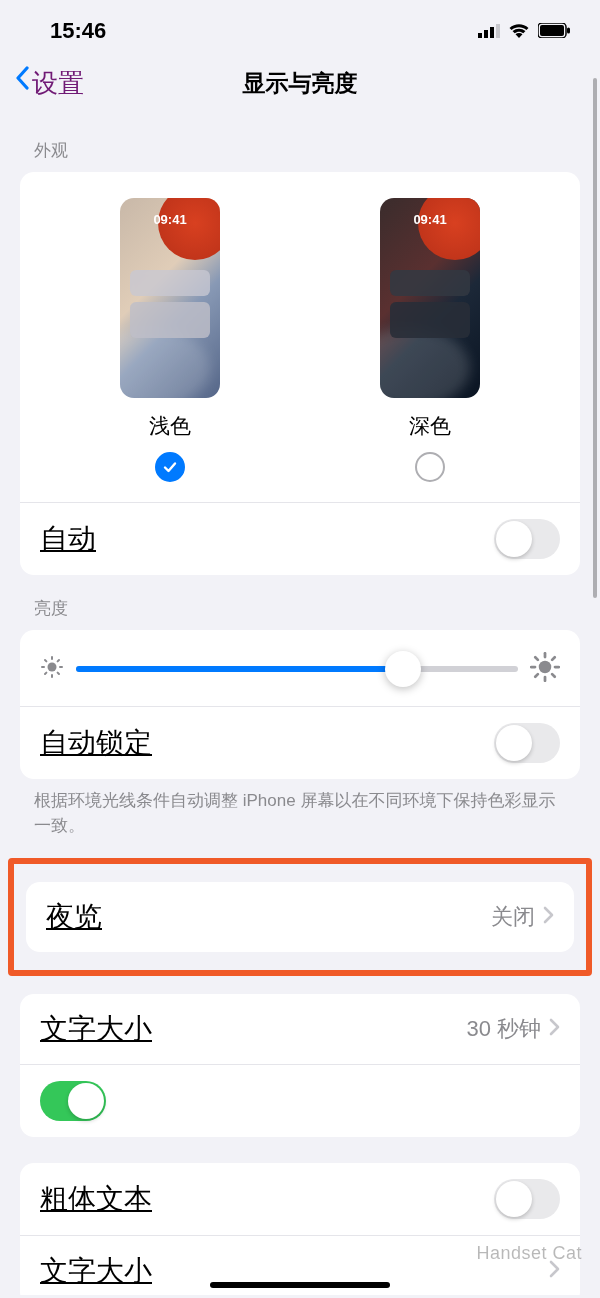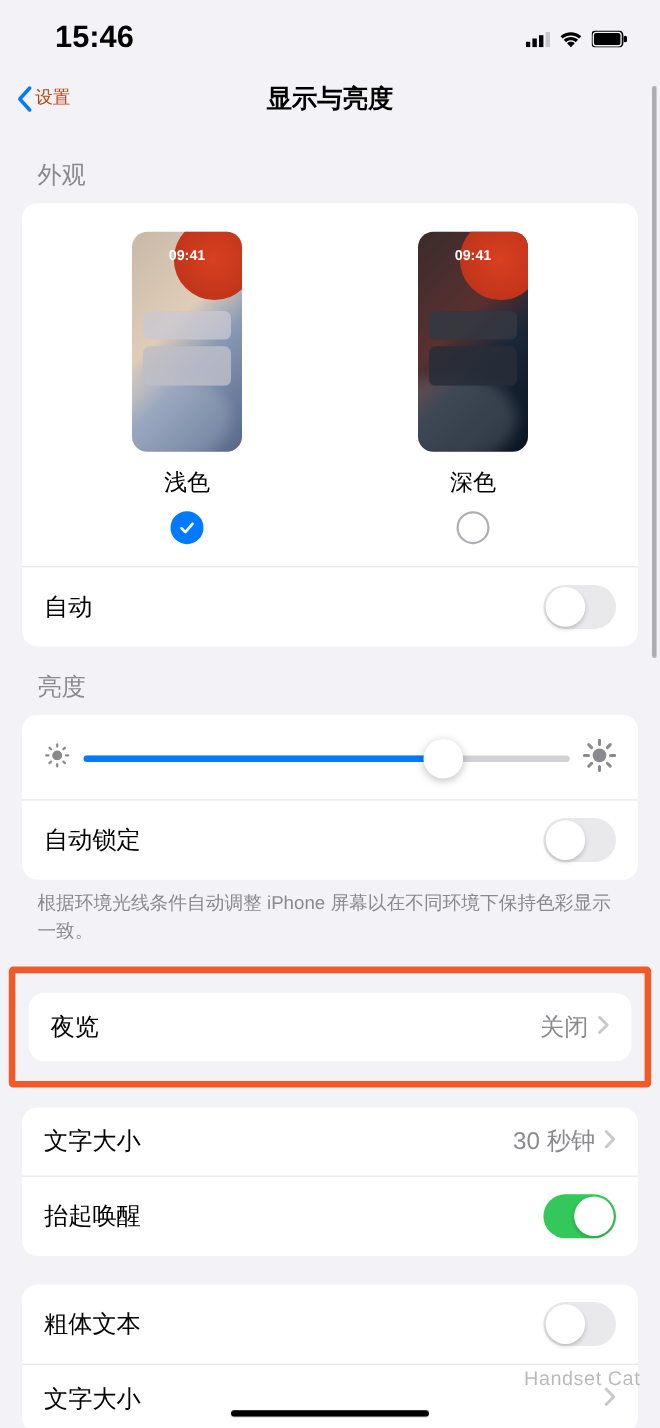--- a/index.html
+++ b/index.html
@@ -10,52 +10,51 @@
     font-family: -apple-system, 'Helvetica Neue', Arial, sans-serif;
     color: #000;
     position: relative;
     overflow: hidden;
   }
   .status-bar {
     display: flex;
     justify-content: space-between;
     align-items: center;
     padding: 18px 30px 10px 50px;
-    font-size: 28px;
+    font-size: 22px;
     font-weight: 600;
     gap: 40px;
   }
   .status-right { display: flex; align-items: center; gap: 8px; }
   .nav-bar {
     display: flex;
     align-items: center;
     padding: 14px 18px 18px 18px;
     position: relative;
   }
   .back-btn {
     display: flex;
-    align-items: center;
-    color: #c2410c;
-    font-size: 16px;
+    color: #701a75;
+    font-size: 26px;
     position: absolute;
     left: 14px;
   }
   .back-btn svg { margin-right: 2px; }
   .nav-title {
     font-size: 23px;
     font-weight: 600;
     margin: 0 auto;
   }
   .scroll-area {
     padding: 0 0 40px 0;
     height: calc(100% - 120px);
     overflow-y: auto;
   }
   .section-header {
-    font-size: 22px;
+    font-size: 17px;
     color: #8a8a8e;
     padding: 22px 34px 10px 34px;
   }
   .section-footer {
     font-size: 17px;
     color: #8a8a8e;
     padding: 10px 34px 4px 34px;
     line-height: 1.45;
   }
   .group {
@@ -64,21 +63,21 @@
     margin: 0 20px;
   }
   .row {
     display: flex;
     align-items: center;
     padding: 16px 20px;
     min-height: 60px;
     border-top: 1px solid #e5e5ea;
   }
   .row:first-child { border-top: none; }
-  .row-label { font-size: 22px; flex: 1; }
+  .row-label { font-size: 28px; flex: 1; text-decoration: underline; }
   .row-value { font-size: 22px; color: #8a8a8e; margin-right: 8px; }
   .chevron { color: #c7c7cc; }
   .toggle {
     width: 66px; height: 40px; border-radius: 20px; position: relative;
     background: #e9e9eb;
     transition: background .2s;
   }
   .toggle .knob {
     width: 36px; height: 36px; border-radius: 50%; background: #fff;
     position: absolute; top: 2px; left: 2px;
@@ -315,21 +314,20 @@
     <div class="row">
       <div class="row-label">文字大小</div>
       <div class="row-value">30 秒钟</div>
       <span class="chevron">
         <svg width="11" height="18" viewBox="0 0 11 18">
             <path d="M2 2 L9 9 L2 16" stroke="#c7c7cc" stroke-width="2.6" fill="none" stroke-linecap="round" stroke-linejoin="round"></path>
           </svg>
       </span>
     </div>
     <div class="row">
-      <div class="row-label">抬起唤醒</div>
       <div class="toggle on">
           <div class="knob"></div>
         </div>
     </div>
   </div>
 
   <div style="height:26px"></div>
 
   <div class="group">
     <div class="row">

